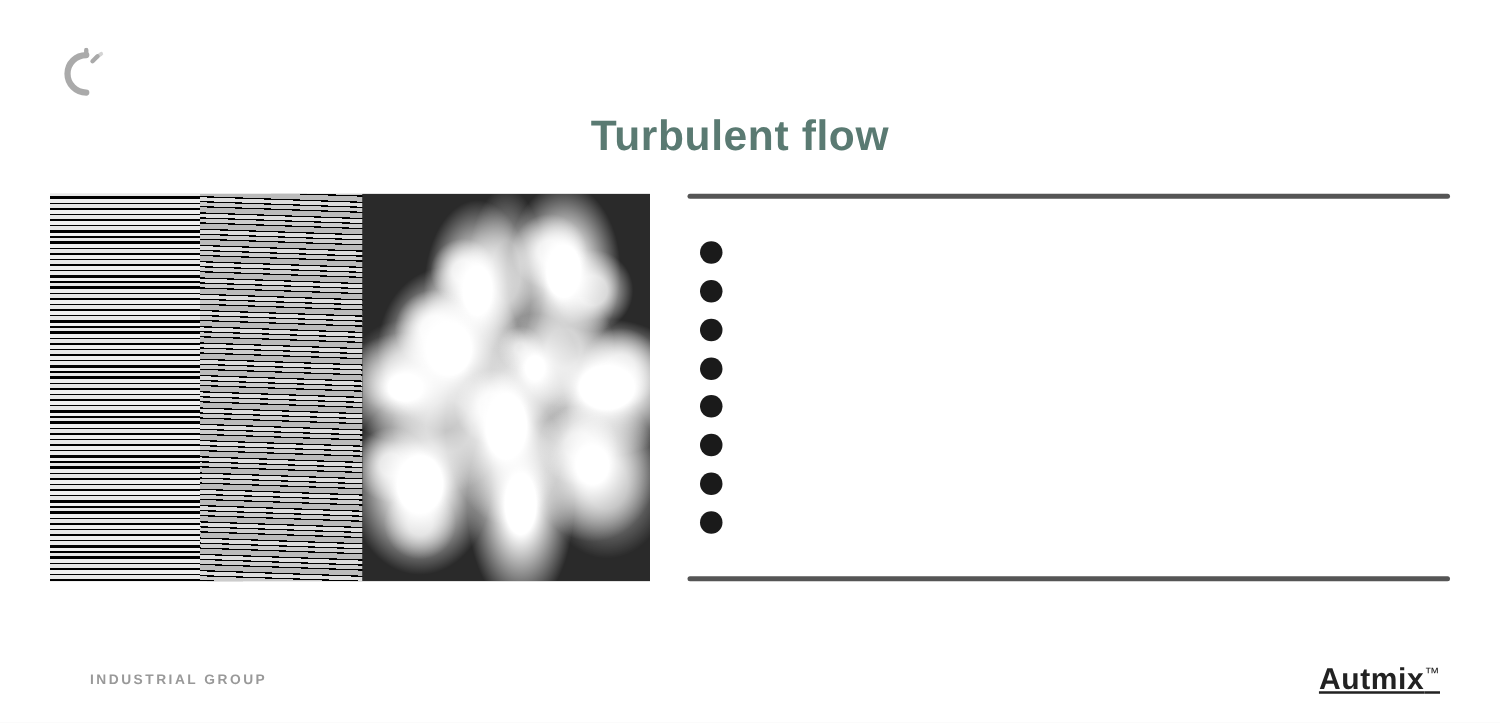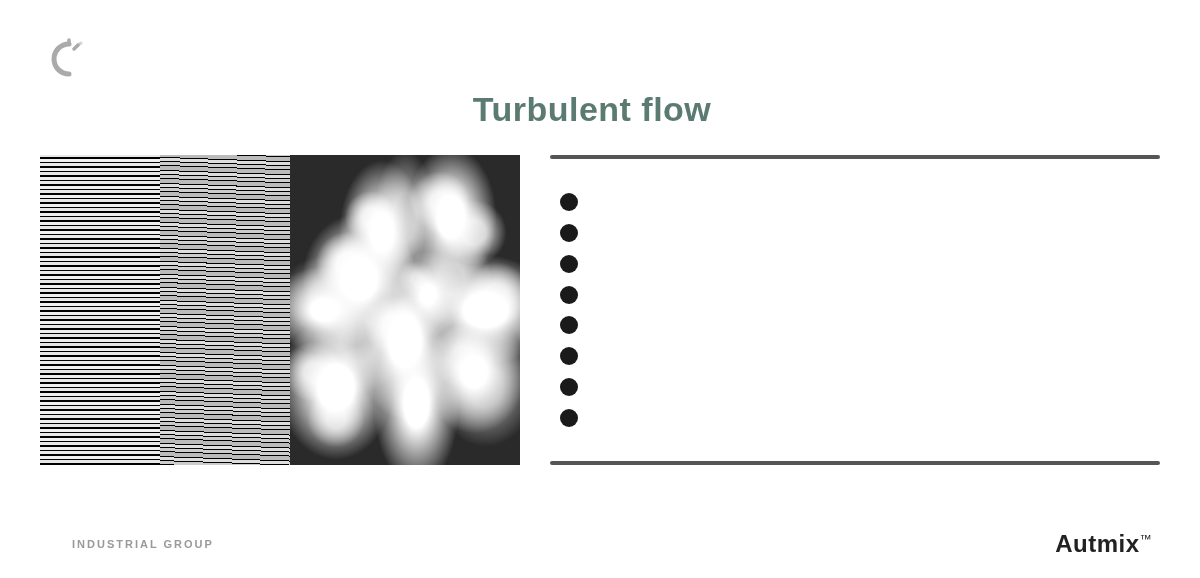--- a/index.html
+++ b/index.html
@@ -237,20 +237,21 @@
       letter-spacing: 2px;
       color: #999;
       text-transform: uppercase;
     }
 
     .footer-right {
       font-size: 24px;
       font-weight: 700;
       color: #222;
       letter-spacing: 0.5px;
+      text-decoration: underline;
     }
 
     .footer-right sup {
       font-size: 12px;
       vertical-align: super;
       font-weight: 400;
     }
   </style>
 </head>
 <body>

